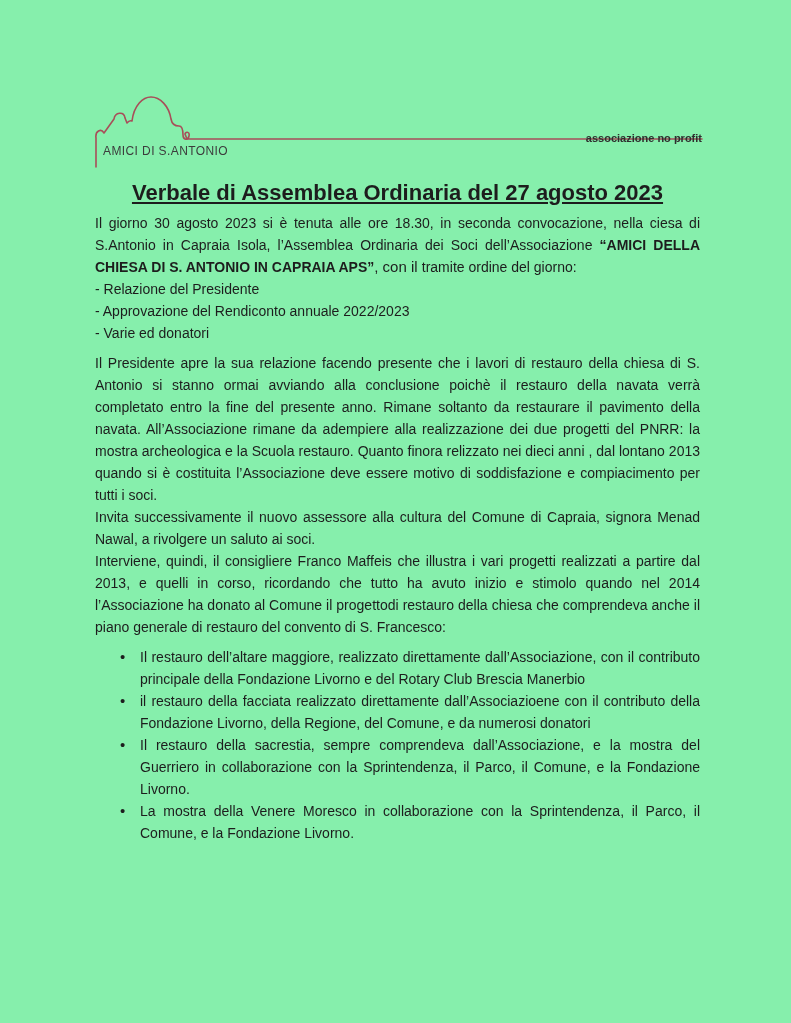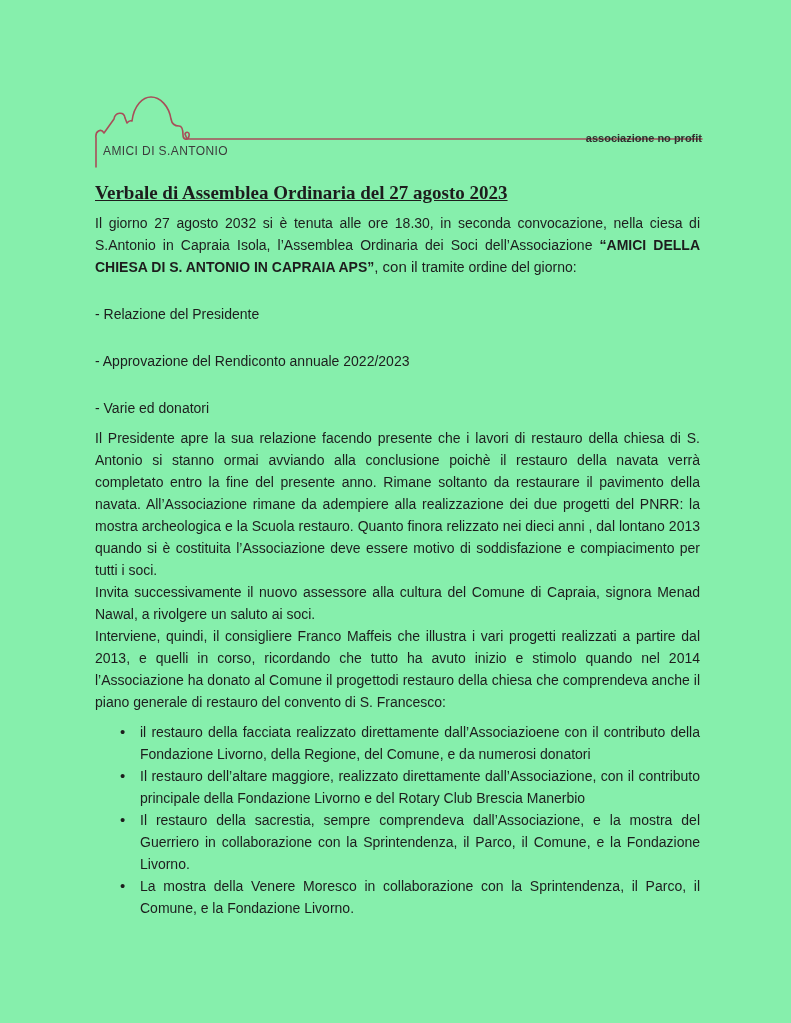--- a/index.html
+++ b/index.html
@@ -60,32 +60,32 @@
   .content {
     position: absolute;
     left: 95px;
     top: 182px;
     width: 605px;
     font-size: 14px;
     line-height: 22px;
     text-align: justify;
   }
   .doc-title {
-    font-size: 19px;
+    font-size: 22px;
     font-weight: bold;
     text-decoration: underline;
+    text-align: center;
     margin: 0 0 8px 0;
     line-height: 22px;
-    font-family: Liberation Serif, serif;
   }
   p { margin: 0; }
   .gap-before { margin-top: 8px; }
   .org-bold { font-weight: bold; }
   .sm { font-size: 15px; }
-  .agenda-line { text-align: left; margin-top: 25px; }
+  .agenda-line { text-align: left; }
 
   ul.bullets {
     margin: 8px 0 0 0;
     padding: 0 0 0 45px;
     list-style: none;
   }
   ul.bullets li {
     position: relative;
     text-align: justify;
     line-height: 22px;
@@ -111,36 +111,36 @@
                C100,44 96,43 95,46 L97,51 L612,51" fill="none" stroke-width="1.6" stroke-linecap="round" stroke-linejoin="round" stroke="#a84e59"></path>
     </svg>
     <div class="logo-wordmark">AMICI DI S.ANTONIO</div>
     <div class="noprofit-tagline">associazione no profit</div>
   </header>
 
   <main class="content">
 
     <h1 class="doc-title">Verbale di Assemblea Ordinaria del 27 agosto 2023</h1>
 
-    <p class="intro"><span>Il giorno 27 agosto 2032 si è tenuta alle ore 18.30, in seconda convocazione, nella ciesa di S.Antonio in Capraia Isola, l’Assemblea Ordinaria dei Soci dell’Associazione </span><span class="org-bold">“AMICI DELLA CHIESA DI S. ANTONIO IN CAPRAIA APS”</span><span class="sm">, con il </span><span>tramite ordine del giorno:</span></p>
+    <p class="intro"><span>Il giorno 30 agosto 2023 si è tenuta alle ore 18.30, in seconda convocazione, nella ciesa di S.Antonio in Capraia Isola, l’Assemblea Ordinaria dei Soci dell’Associazione </span><span class="org-bold">“AMICI DELLA CHIESA DI S. ANTONIO IN CAPRAIA APS”</span><span class="sm">, con il </span><span>tramite ordine del giorno:</span></p>
 
     <div>
       <div class="agenda-line">- Relazione del Presidente</div>
       <div class="agenda-line">- Approvazione del Rendiconto annuale 2022/2023</div>
       <div class="agenda-line">- Varie ed donatori</div>
     </div>
 
 
     <p class="gap-before">Il Presidente apre la sua relazione facendo presente che i lavori di restauro della chiesa di S. Antonio si stanno ormai avviando alla conclusione poichè il restauro della navata verrà completato entro la fine del presente anno. Rimane soltanto da restaurare il pavimento della navata. All’Associazione rimane da adempiere alla realizzazione dei due progetti del PNRR: la mostra archeologica e la Scuola restauro. Quanto finora relizzato nei dieci anni , dal lontano 2013 quando si è costituita l’Associazione deve essere motivo di soddisfazione e compiacimento per tutti i soci.</p>
 
     <p>Invita successivamente il nuovo assessore alla cultura del Comune di Capraia, signora Menad Nawal, a rivolgere un saluto ai soci.</p>
 
     <p>Interviene, quindi, il consigliere Franco Maffeis che illustra i vari progetti realizzati a partire dal 2013, e quelli in corso, ricordando che tutto ha avuto inizio e stimolo quando nel 2014 l’Associazione ha donato al Comune il progettodi restauro della chiesa che comprendeva anche il piano generale di restauro del convento di S. Francesco:</p>
 
     <ul class="bullets">
+      <li>Il restauro dell’altare maggiore, realizzato direttamente dall’Associazione, con il contributo principale della Fondazione Livorno e del Rotary Club Brescia Manerbio</li>
       <li>il restauro della facciata realizzato direttamente dall’Associazioene con il contributo della Fondazione Livorno, della Regione, del Comune, e da numerosi donatori</li>
-      <li>Il restauro dell’altare maggiore, realizzato direttamente dall’Associazione, con il contributo principale della Fondazione Livorno e del Rotary Club Brescia Manerbio</li>
       <li>Il restauro della sacrestia, sempre comprendeva dall’Associazione, e la mostra del Guerriero in collaborazione con la Sprintendenza, il Parco, il Comune, e la Fondazione Livorno.</li>
       <li>La mostra della Venere Moresco in collaborazione con la Sprintendenza, il Parco, il Comune, e la Fondazione Livorno.</li>
     </ul>
 
   </main>
 </div>
 
 </body></html>

